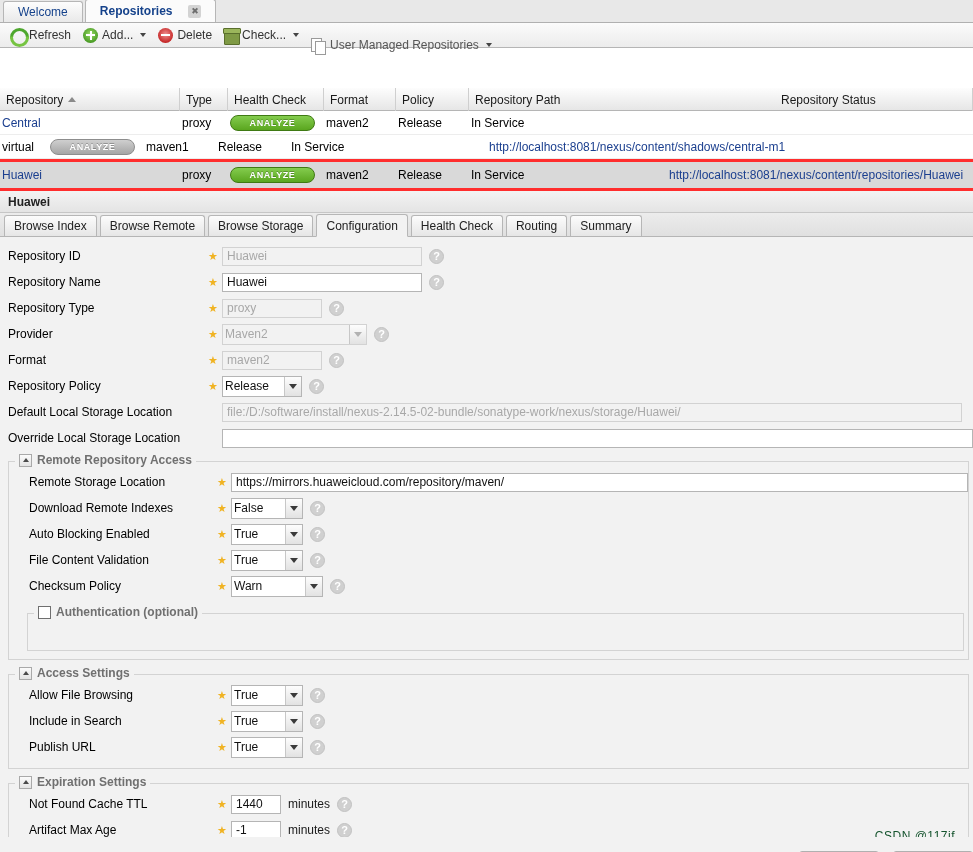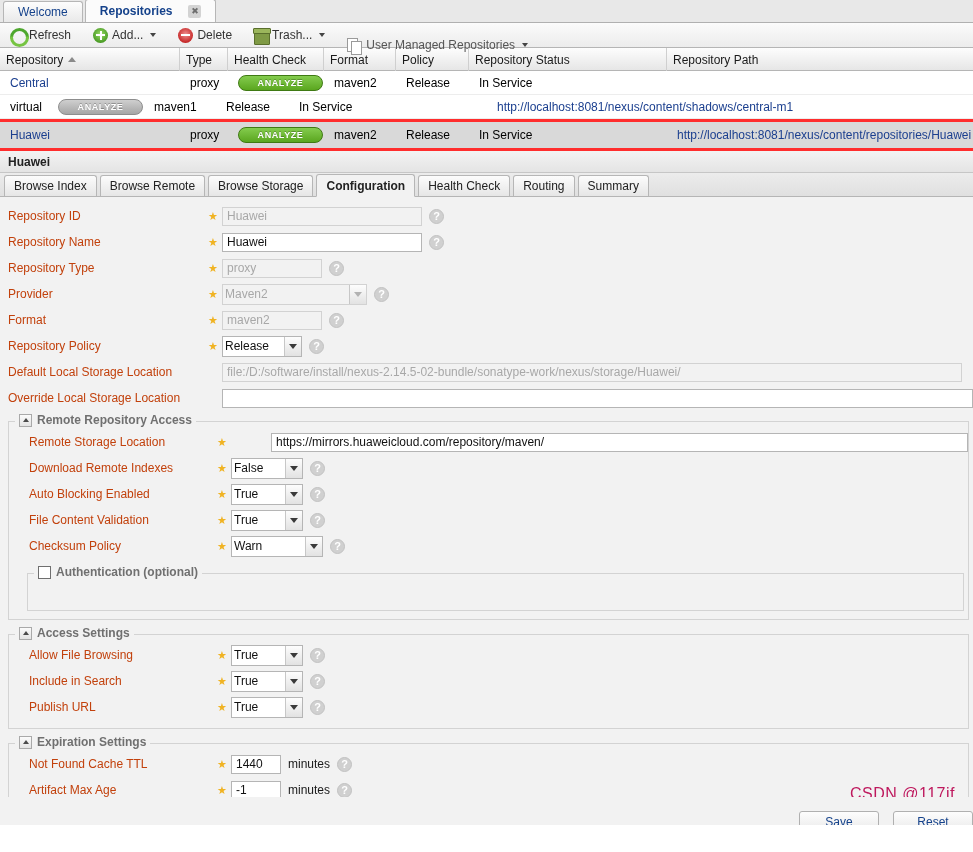--- a/index.html
+++ b/index.html
@@ -55,21 +55,21 @@
     font-weight: normal;
   }
 
   
   .toolbar {
     height: 25px;
     background: linear-gradient(#fbfbfb, #ececec);
     border-bottom: 1px solid #b5b5b5;
     display: flex; align-items: center;
     padding-left: 4px;
-    gap: 12px;
+    gap: 2px;
   }
   .tb-item {
     display: flex; align-items: center;
     height: 21px;
     padding: 0 5px;
     gap: 4px;
     color: #333;
     font-size: 12px;
     white-space: nowrap;
   }
@@ -122,21 +122,21 @@
   .ic-pages::before {
     content:""; position:absolute; left:0; top:0; width:9px; height:12px;
     background:#fff; border:1px solid #9a9a9a;
   }
   .ic-pages::after {
     content:""; position:absolute; left:4px; top:3px; width:9px; height:12px;
     background:#fff; border:1px solid #9a9a9a;
   }
 
   
-  .grid { width: 973px; }
+  .grid { width: 973px; margin-top: 40px; }
   .grid-head {
     display: flex;
     height: 23px;
     background: linear-gradient(#fdfdfd, #e6e6e6);
     border-bottom: 1px solid #b5b5b5;
   }
   .gh {
     display: flex; align-items: center;
     padding-left: 6px;
     border-right: 1px solid #cfcfcf;
@@ -162,21 +162,21 @@
     background: #d9d9d9;
     border-top: 3px solid #ff2d2d;
     border-bottom: 3px solid #ff2d2d;
     height: 26px;
     box-sizing: content-box;
     position: relative;
   }
   .grid-row.selected .gc { height: 26px; }
   .gc {
     display:flex; align-items:center;
-    padding-left:10px;
+    padding-left:2px;
     height:24px;
     font-size:12px;
     white-space:nowrap;
     overflow:hidden;
   }
   .gc.link { color:#1b3f8f; }
   .gc.path { color:#1b3f8f; }
 
   .analyze {
     display:inline-flex; align-items:center; justify-content:center;
@@ -218,21 +218,21 @@
     border: 1px solid #b6b6b6;
     border-bottom: none;
     border-radius: 3px 3px 0 0;
     background: linear-gradient(#fcfcfc, #e6e6e6);
     font-size: 12px;
     color: #222;
     white-space: nowrap;
   }
   .cfg-tab.active {
     background: #f2f2f2;
-    font-weight: bold;
+    font-weight: normal;
     height: 23px;
     border-bottom: 1px solid #f2f2f2;
     position: relative; top: 1px;
   }
 
   .form-area {
     background: #f2f2f2;
     height: 628px;
     overflow: hidden;
     position: relative;
@@ -240,21 +240,21 @@
 
   .frow {
     display: flex;
     align-items: center;
     height: 26px;
     padding-left: 8px;
   }
   .flabel {
     width: 200px;
     font-size: 12px;
-    color: #c2410c;
+    color: #000000;
     flex: none;
     white-space: nowrap;
   }
   .flabel.indent { padding-left: 12px; width: 200px; }
   .star {
     width: 14px; flex: none;
     color: #f0b323; font-size: 11px; line-height: 1;
     text-align: left;
   }
   .star.empty { color: transparent; }
@@ -383,22 +383,22 @@
     background: linear-gradient(#fdfdfd, #e9e9e9);
     font-size: 12px;
     color: #15428b;
     display:flex; align-items:center; justify-content:center;
     font-family:"Liberation Sans", sans-serif;
   }
   .watermark {
     position: absolute;
     right: 18px;
     bottom: 22px;
-    color: #be185d;
-    font-size: 16px;
+    color: #14532d;
+    font-size: 12px;
     letter-spacing: .5px;
     white-space: nowrap;
     text-decoration: underline;
   }
 </style>
 </head>
 <body>
 
 <div class="win-tabs">
   <div class="win-tab">
@@ -419,21 +419,21 @@
     <span class="ic ic-add"></span>
     <span>Add...</span>
     <span class="caret"></span>
   </div>
   <div class="tb-item">
     <span class="ic ic-delete"></span>
     <span>Delete</span>
   </div>
   <div class="tb-item">
     <span class="ic ic-trash"></span>
-    <span>Trash...</span>
+    <span>Check...</span>
     <span class="caret"></span>
   </div>
   <div class="tb-item dim">
     <span class="ic ic-pages"></span>
     <span>User Managed Repositories</span>
     <span class="caret"></span>
   </div>
 </div>
 
 <div class="grid">
@@ -447,25 +447,25 @@
       </div>
     <div class="gh" style="width:96px">
         <span>Health Check</span>
       </div>
     <div class="gh" style="width:72px">
         <span>Format</span>
       </div>
     <div class="gh" style="width:73px">
         <span>Policy</span>
       </div>
+    <div class="gh" style="width:306px;border-right:none">
+        <span>Repository Path</span>
+      </div>
     <div class="gh" style="width:198px">
         <span>Repository Status</span>
-      </div>
-    <div class="gh" style="width:306px;border-right:none">
-        <span>Repository Path</span>
       </div>
   </div>
 
   <div class="grid-row">
     <div class="gc link" style="width:180px">Central</div>
     <div class="gc" style="width:48px">proxy</div>
     <div class="gc" style="width:96px">
       <span class="analyze green">ANALYZE</span>
     </div>
     <div class="gc" style="width:72px">maven2</div>
@@ -591,21 +591,21 @@
 
   <div class="fs">
     <div class="fs-legend">
       <span class="collapse-btn"></span>
       <span>Remote Repository Access</span>
     </div>
 
     <div class="frow">
       <div class="flabel indent">Remote Storage Location</div>
       <div class="star">★</div>
-      <input class="f" style="width: 742px; margin-left: 40px;" value="https://mirrors.huaweicloud.com/repository/maven/">
+      <input class="f" style="width: 742px;" value="https://mirrors.huaweicloud.com/repository/maven/">
     </div>
 
     <div class="frow">
       <div class="flabel indent">Download Remote Indexes</div>
       <div class="star">★</div>
       <span class="selwrap">
         <select style="width:72px">
           <option>False</option>
         </select>
         <span class="arrowbox"></span>

